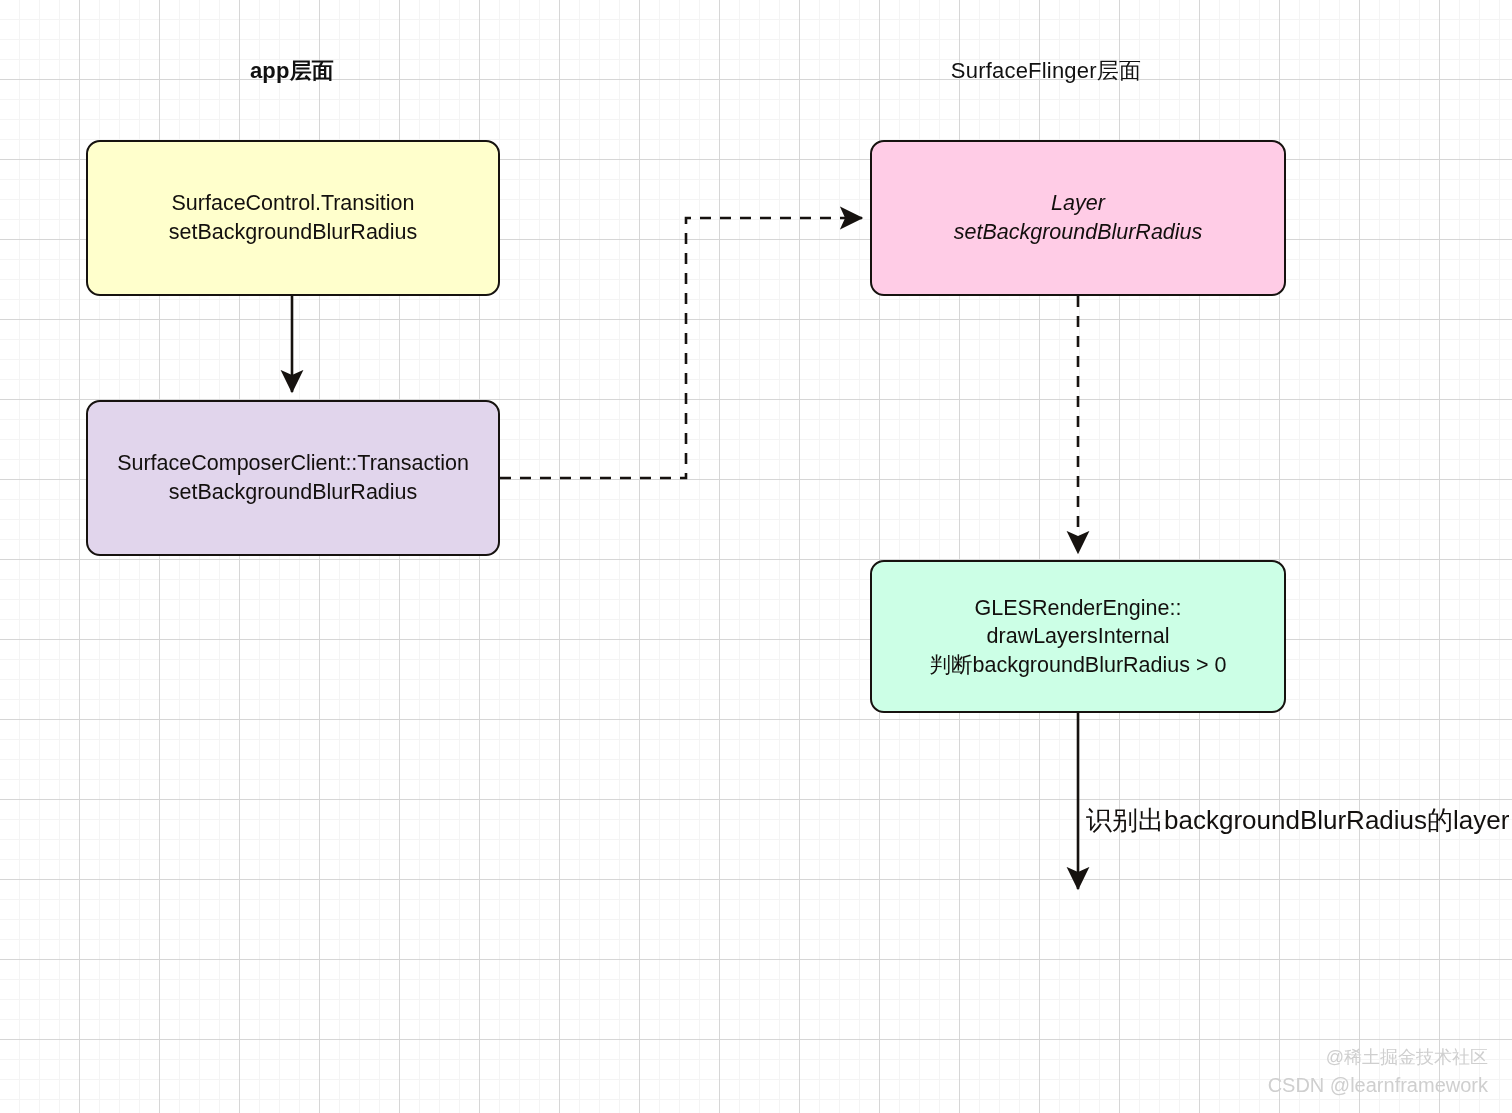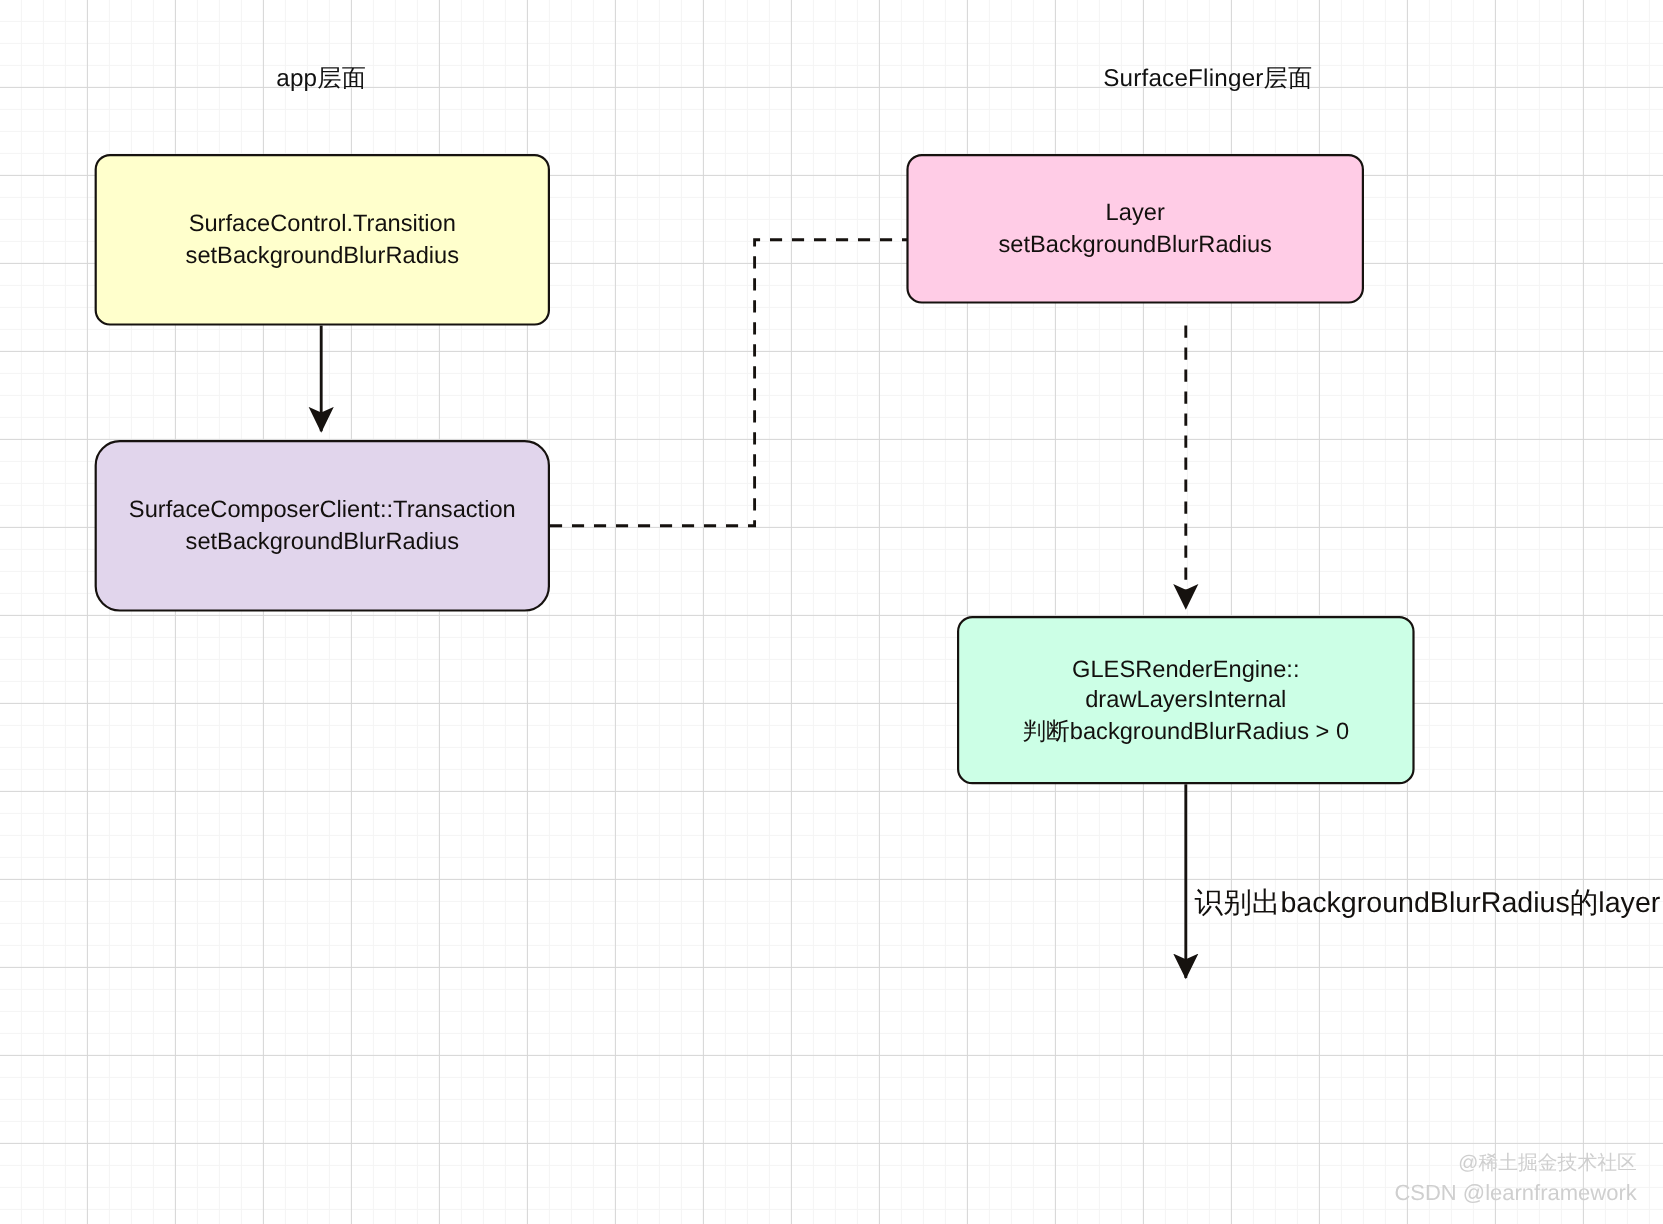--- a/index.html
+++ b/index.html
@@ -44,21 +44,21 @@
     align-items: center;
     justify-content: center;
     text-align: center;
     font-size: 21.5px;
     line-height: 1.33;
     color: #13100e;
     padding: 6px 10px;
     white-space: pre-line;
   }
   .node.yellow { background: #ffffcc; }
-  .node.purple { background: #e1d5ec; border-radius: 23px; }
+  .node.purple { background: #e1d5ec; }
   .node.pink   { background: #ffcce6; }
   .node.green  { background: #ccffe6; text-align: center; }
 
   .edge-label {
     position: absolute;
     font-size: 26px;
     color: #13100e;
     white-space: nowrap;
     text-align: center;
   }
@@ -80,23 +80,23 @@
     white-space: nowrap;
   }
   .watermark .wm1 { font-size: 18px; display: block; }
   .watermark .wm2 { font-size: 20px; display: block; }
 </style>
 </head>
 <body>
 
 <div id="canvas">
 
-  <div class="col-title" style="left:292px; top:56px;">app层面</div>
+  <div class="col-title" style="left:292px; top:56px;font-weight:bold;">app层面</div>
 
-  <div class="col-title" style="left:1098px; top:56px;">SurfaceFlinger层面</div>
+  <div class="col-title" style="left:1046px; top:56px;">SurfaceFlinger层面</div>
 
   <svg class="edges" viewBox="0 0 1512 1113">
     <defs>
       <marker id="arrowSolid" markerWidth="12" markerHeight="12" refX="8.5" refY="5" orient="auto" markerUnits="strokeWidth">
         <path d="M0,0.6 L9,5 L0,9.4 L2,5 Z" fill="#16120f"></path>
       </marker>
       <marker id="arrowDash" markerWidth="12" markerHeight="12" refX="8.5" refY="5" orient="auto" markerUnits="strokeWidth">
         <path d="M0,0.6 L9,5 L0,9.4 L2,5 Z" fill="#16120f"></path>
       </marker>
     </defs>
@@ -119,21 +119,21 @@
   </svg>
 
   <div class="edge-label" style="left:1086px; top:803px;">识别出backgroundBlurRadius的layer</div>
 
   <div class="node yellow" style="left:86px; top:140px; width:414px; height:156px;">SurfaceControl.Transition
 setBackgroundBlurRadius</div>
 
   <div class="node purple" style="left:86px; top:400px; width:414px; height:156px;">SurfaceComposerClient::Transaction
 setBackgroundBlurRadius</div>
 
-  <div class="node pink" style="left:824px; top:140px; width:416px; height:136px;">Layer
+  <div class="node pink" style="left:870px; top:140px; width:416px; height:156px;font-style:italic;">Layer
 setBackgroundBlurRadius</div>
 
   <div class="node green" style="left:870px; top:560px; width:416px; height:153px;">GLESRenderEngine::
 drawLayersInternal
 判断backgroundBlurRadius &gt; 0</div>
 
 
   <div class="watermark" style="right:24px; bottom:14px;">
     <span class="wm1">@稀土掘金技术社区</span>
     <span class="wm2">CSDN @learnframework</span>

